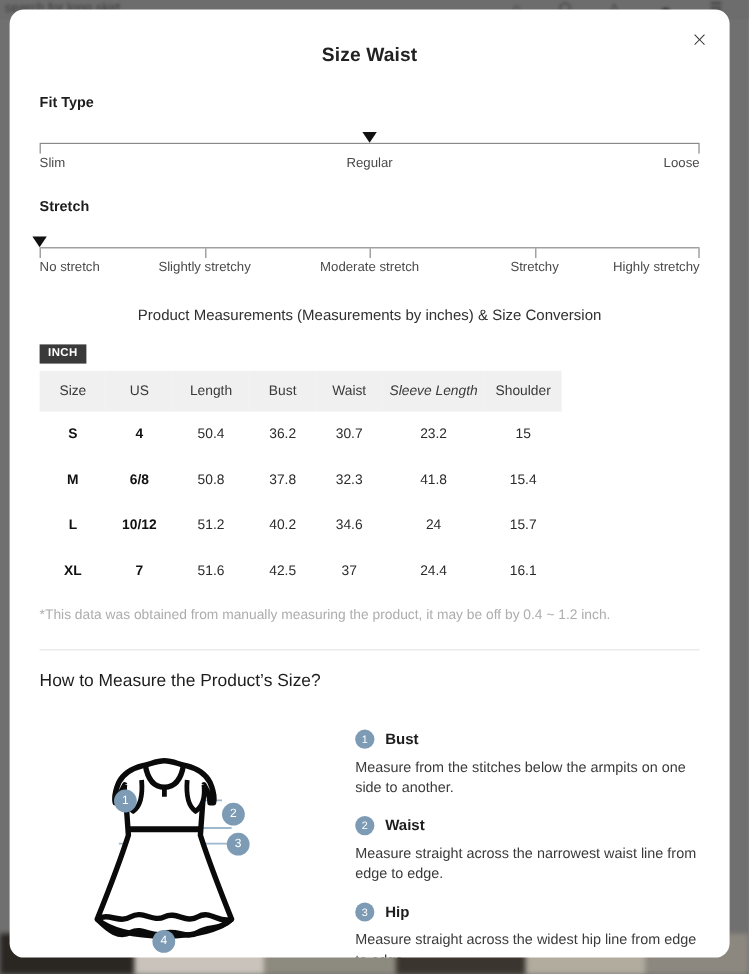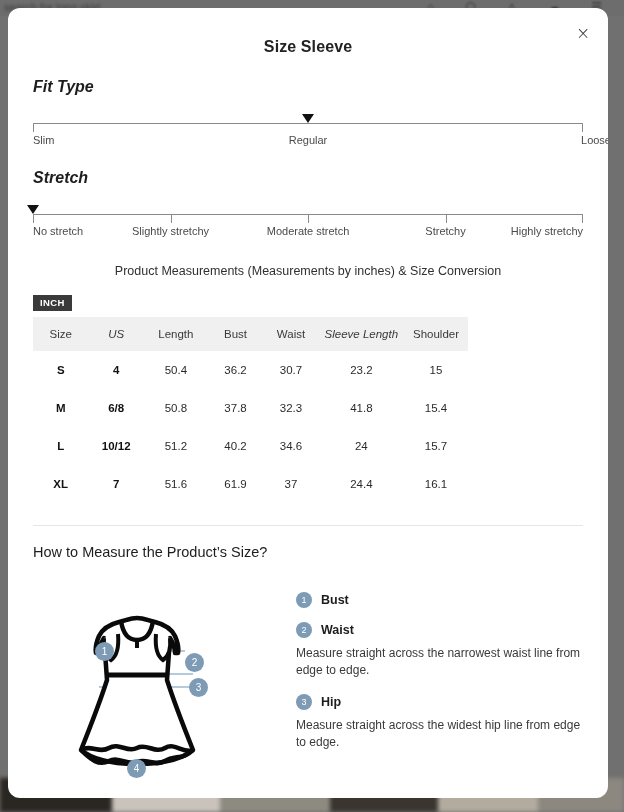--- a/index.html
+++ b/index.html
@@ -73,25 +73,24 @@
     font-size: 16px;
     font-weight: bold;
     color: #222;
     padding-top: 30px;
     margin: 0 0 22px 0;
     letter-spacing: .1px;
   }
 
   
   .section-head {
-    font-size: 16px;
+    font-size: 12px;
     font-weight: bold;
     color: #1d1d1d;
     margin: 0 0 16px 0;
-    font-style: italic;
   }
   .scale { position: relative; margin-bottom: 4px; }
   .scale-marker-row { position: relative; height: 11px; }
   .scale-marker {
     position: absolute;
     bottom: 0;
     width: 0; height: 0;
     border-left: 6px solid transparent;
     border-right: 6px solid transparent;
     border-top: 9px solid #111;
@@ -244,36 +243,36 @@
     <i style="flex:1 1 auto;background:#8c8880"></i>
   </div>
 </div>
 
 <div id="modal">
 
   <button class="close-btn">×</button>
 
   <div id="modal-scroll">
 
-    <h1 class="modal-title">Size Sleeve</h1>
+    <h1 class="modal-title">Size Waist</h1>
 
     <div id="fit-block">
       <h2 class="section-head">Fit Type</h2>
       <div class="scale">
         <div class="scale-marker-row">
           <div class="scale-marker" id="fit-marker" style="left: 50%;"></div>
         </div>
         <div class="scale-axis" id="fit-axis">
             <div class="tick" style="left: 0px;"></div>
             <div class="tick" style="left: calc(100% - 1px);"></div>
           </div>
         <div class="scale-labels" id="fit-labels">
             <span class="edge-left" style="left: 0%;">Slim</span>
             <span style="left: 50%;">Regular</span>
-            <span class="edge-right" style="left: 100%; margin-left: 28px;">Loose</span>
+            <span class="edge-right" style="left: 100%;">Loose</span>
           </div>
       </div>
     </div>
 
     <div id="stretch-block">
       <h2 class="section-head">Stretch</h2>
       <div class="scale">
         <div class="scale-marker-row">
           <div class="scale-marker" id="stretch-marker" style="left: 0%;"></div>
         </div>
@@ -294,21 +293,21 @@
       </div>
     </div>
 
     <div>
       <div class="table-caption">Product Measurements (Measurements by inches) &amp; Size Conversion</div>
       <span class="unit-badge">INCH</span>
       <table class="size-table">
         <thead>
           <tr id="size-table-header-row">
               <th style="width: 13%; margin-top: 20px;">Size</th>
-              <th style="width: 13%; font-style: italic;">US</th>
+              <th style="width: 13%;">US</th>
               <th style="width: 15%;">Length</th>
               <th style="width: 13%;">Bust</th>
               <th style="width: 13%;">Waist</th>
               <th style="width: 20%; font-style: italic;">Sleeve Length</th>
               <th style="width: 15%;">Shoulder</th>
             </tr>
         </thead>
         <tbody id="size-table-body">
             <tr>
               <td class="c-size">S</td>
@@ -334,27 +333,28 @@
               <td>51.2</td>
               <td>40.2</td>
               <td>34.6</td>
               <td>24</td>
               <td>15.7</td>
             </tr>
             <tr>
               <td class="c-size">XL</td>
               <td class="c-us">7</td>
               <td>51.6</td>
-              <td>61.9</td>
+              <td>42.5</td>
               <td>37</td>
               <td>24.4</td>
               <td>16.1</td>
             </tr>
           </tbody>
       </table>
+      <p class="table-note">*This data was obtained from manually measuring the product, it may be off by 0.4 ~ 1.2 inch.</p>
     </div>
 
     <hr class="divider">
 
     <div>
       <h2 class="howto-title">How to Measure the Product’s Size?</h2>
       <div class="howto-body">
 
         <div class="diagram-col">
           <svg width="255" height="235" viewBox="0 0 255 235">
@@ -398,20 +398,21 @@
           <div class="dg-badge" id="dg3" style="left:156px;top:104px;">3</div>
           <div class="dg-badge" id="dg4" style="left:94px;top:185px;">4</div>
         </div>
 
         <div class="steps-col" id="steps-col">
             <div class="step">
               <div class="step-head">
                 <div class="num-badge">1</div>
                 <div class="step-title">Bust</div>
               </div>
+              <p class="step-desc">Measure from the stitches below the armpits on one side to another.</p>
             </div>
             <div class="step">
               <div class="step-head">
                 <div class="num-badge">2</div>
                 <div class="step-title">Waist</div>
               </div>
               <p class="step-desc">Measure straight across the narrowest waist line from edge to edge.</p>
             </div>
             <div class="step">
               <div class="step-head">

